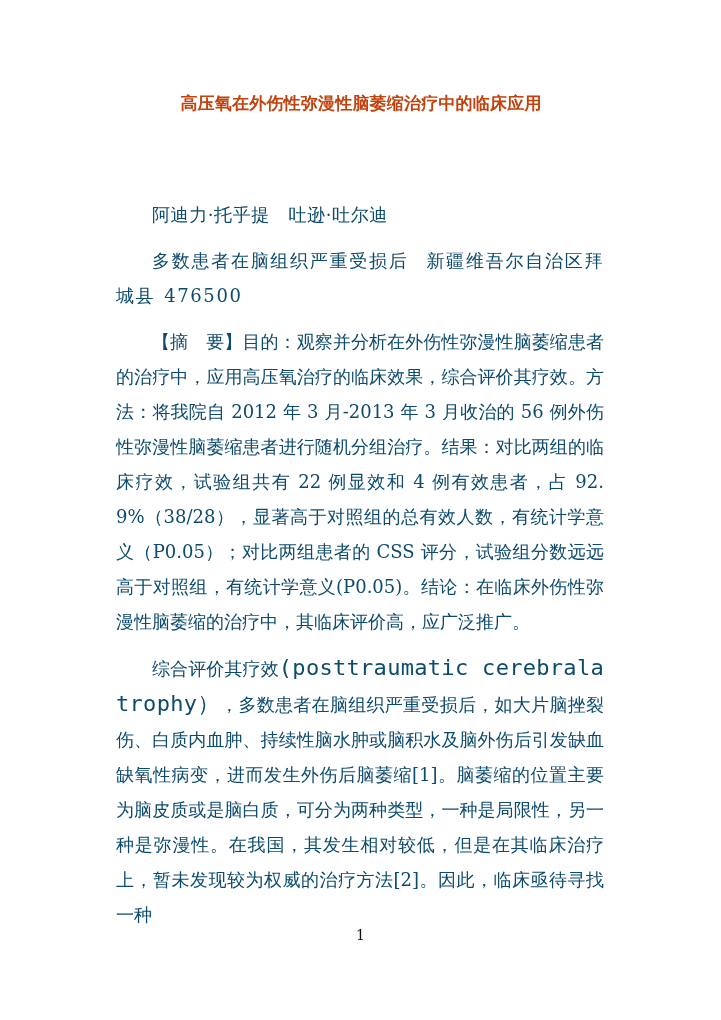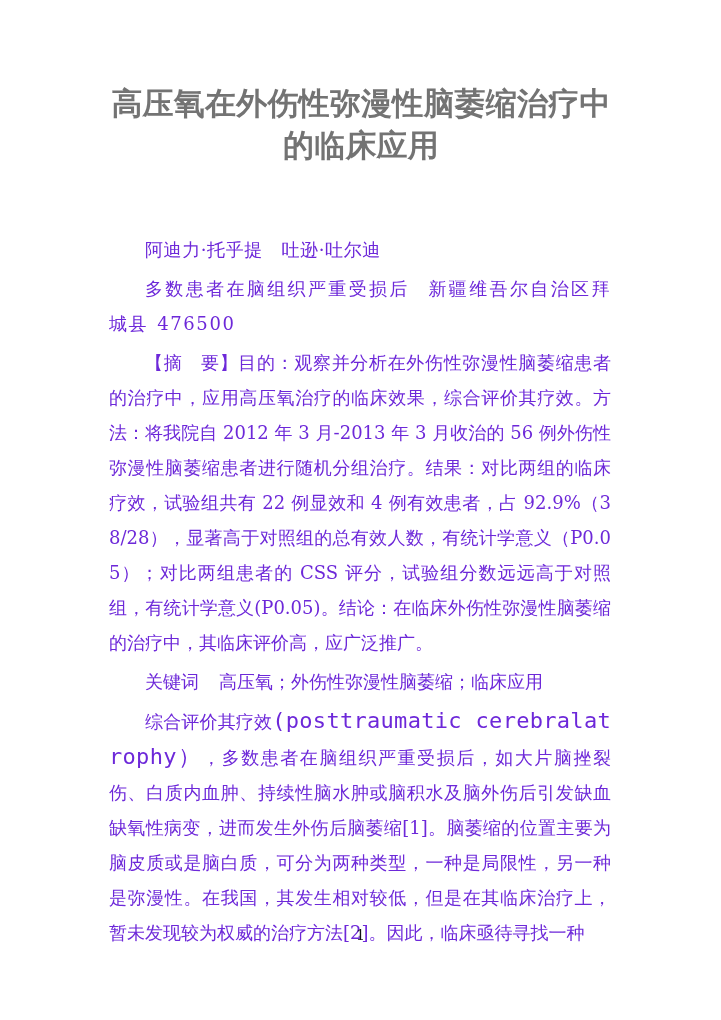--- a/index.html
+++ b/index.html
@@ -25,39 +25,39 @@
     left: 105px;
     top: 0;
     width: 510px;
   }
 
   
   .doc-title {
     margin: 0;
     padding-top: 82px;
     font-family: "DejaVu Serif", "Liberation Serif", serif;
-    font-size: 31px;
+    font-size: 17px;
     font-weight: 700;
     line-height: 42px;
     text-align: center;
     letter-spacing: 0.2px;
-    color: #737373;
+    color: #c2410c;
     width: 500px;
     margin-left: 6px;
   }
 
   
   .title-gap { height: 62px; }
 
   
   .para {
-    margin: 4px;
+    margin: 11px;
     font-size: 18px;
     line-height: 35px;
-    color: #6d28d9;
+    color: #0c4a6e;
     text-align: justify;
     text-justify: inter-ideograph;
     word-break: break-all;
     font-family: "DejaVu Serif", "Liberation Serif", serif;
   }
   .indent {
     text-indent: 36px;
   }
   .mono {
     font-family: "DejaVu Sans Mono", "Liberation Mono", monospace;
@@ -106,21 +106,20 @@
     <h1 class="doc-title">高压氧在外伤性弥漫性脑萎缩治疗中的临床应用</h1>
 
     <div class="title-gap"></div>
 
     <p class="para indent authors-line"><span>阿迪力·托乎提　吐逊·吐尔迪</span></p>
 
     <p class="para indent affil-line"><span>多数患者在脑组织严重受损后</span><span class="wide-space"></span><span>新疆维吾尔自治区拜城县</span><span class="sm-space"></span><span>476500</span></p>
 
     <p class="para indent"><span>【摘</span><span class="wide-space"></span><span>要】</span><span>目的：观察并分析在外伤性弥漫性脑萎缩患者的治疗中，应用高压氧治疗的临床效果，综合评价其疗效。方法：将我院自 2012 年 3 月-2013 年 3 月收治的 56 例外伤性弥漫性脑萎缩患者进行随机分组治疗。结果：对比两组的临床疗效，试验组共有 22 例显效和 4 例有效患者，占 92.9%（38/28），显著高于对照组的总有效人数，有统计学意义（P0.05）；对比两组患者的 CSS 评分，试验组分数远远高于对照组，有统计学意义(P0.05)。结论：在临床外伤性弥漫性脑萎缩的治疗中，其临床评价高，应广泛推广。</span></p>
 
-    <p class="para indent"><span>关键词</span><span class="kw-space"></span><span>高压氧；外伤性弥漫性脑萎缩；临床应用</span></p>
 
     <p class="para indent"><span>综合评价其疗效</span><span class="mono">(posttraumatic cerebralatrophy）</span><span>，多数患者在脑组织严重受损后，如大片脑挫裂伤、白质内血肿、持续性脑水肿或脑积水及脑外伤后引发缺血缺氧性病变，进而发生外伤后脑萎缩[1]。脑萎缩的位置主要为脑皮质或是脑白质，可分为两种类型，一种是局限性，另一种是弥漫性。在我国，其发生相对较低，但是在其临床治疗上，暂未发现较为权威的治疗方法[2]。因此，临床亟待寻找一种</span></p>
 
   </div>
 
   <div class="page-number">1</div>
 
 </div>
 
 </body></html>

